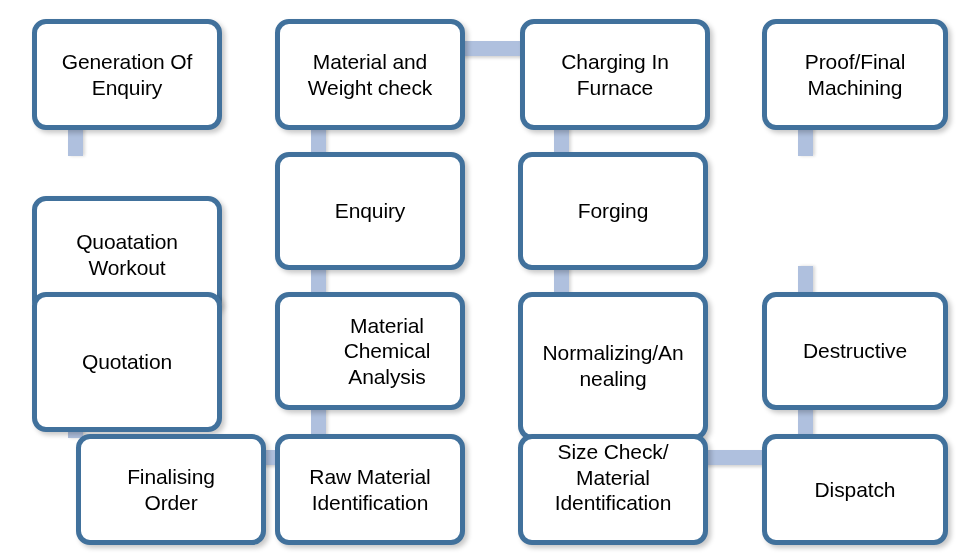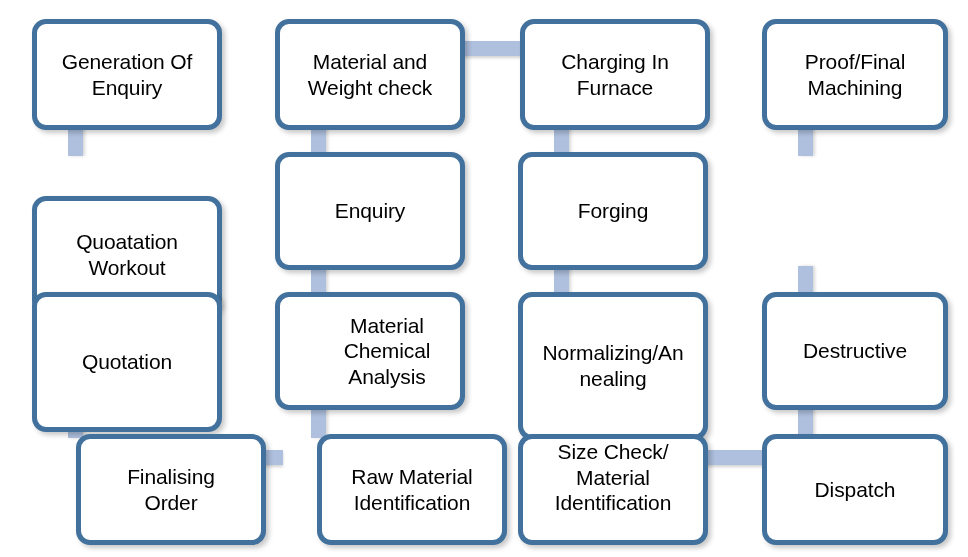--- a/index.html
+++ b/index.html
@@ -130,21 +130,21 @@
   </div>
 
   <div class="node" style="left:762px; top:292px; width:186px; height:118px;">
     <span class="node-label">Destructive</span>
   </div>
 
   <div class="node" style="left:32px; top:434px; width:190px; height:111px;margin-left:44px;">
     <span class="node-label">Finalising Order</span>
   </div>
 
-  <div class="node" style="left:275px; top:434px; width:190px; height:111px;margin-left:42px;">
+  <div class="node" style="left:275px; top:434px; width:190px; height:111px;">
     <span class="node-label">Raw Material
 Identification</span>
   </div>
 
   <div class="node align-top" style="left:518px; top:434px; width:190px; height:111px;">
     <span class="node-label">Size Check/
 Material
 Identification</span>
   </div>
 

